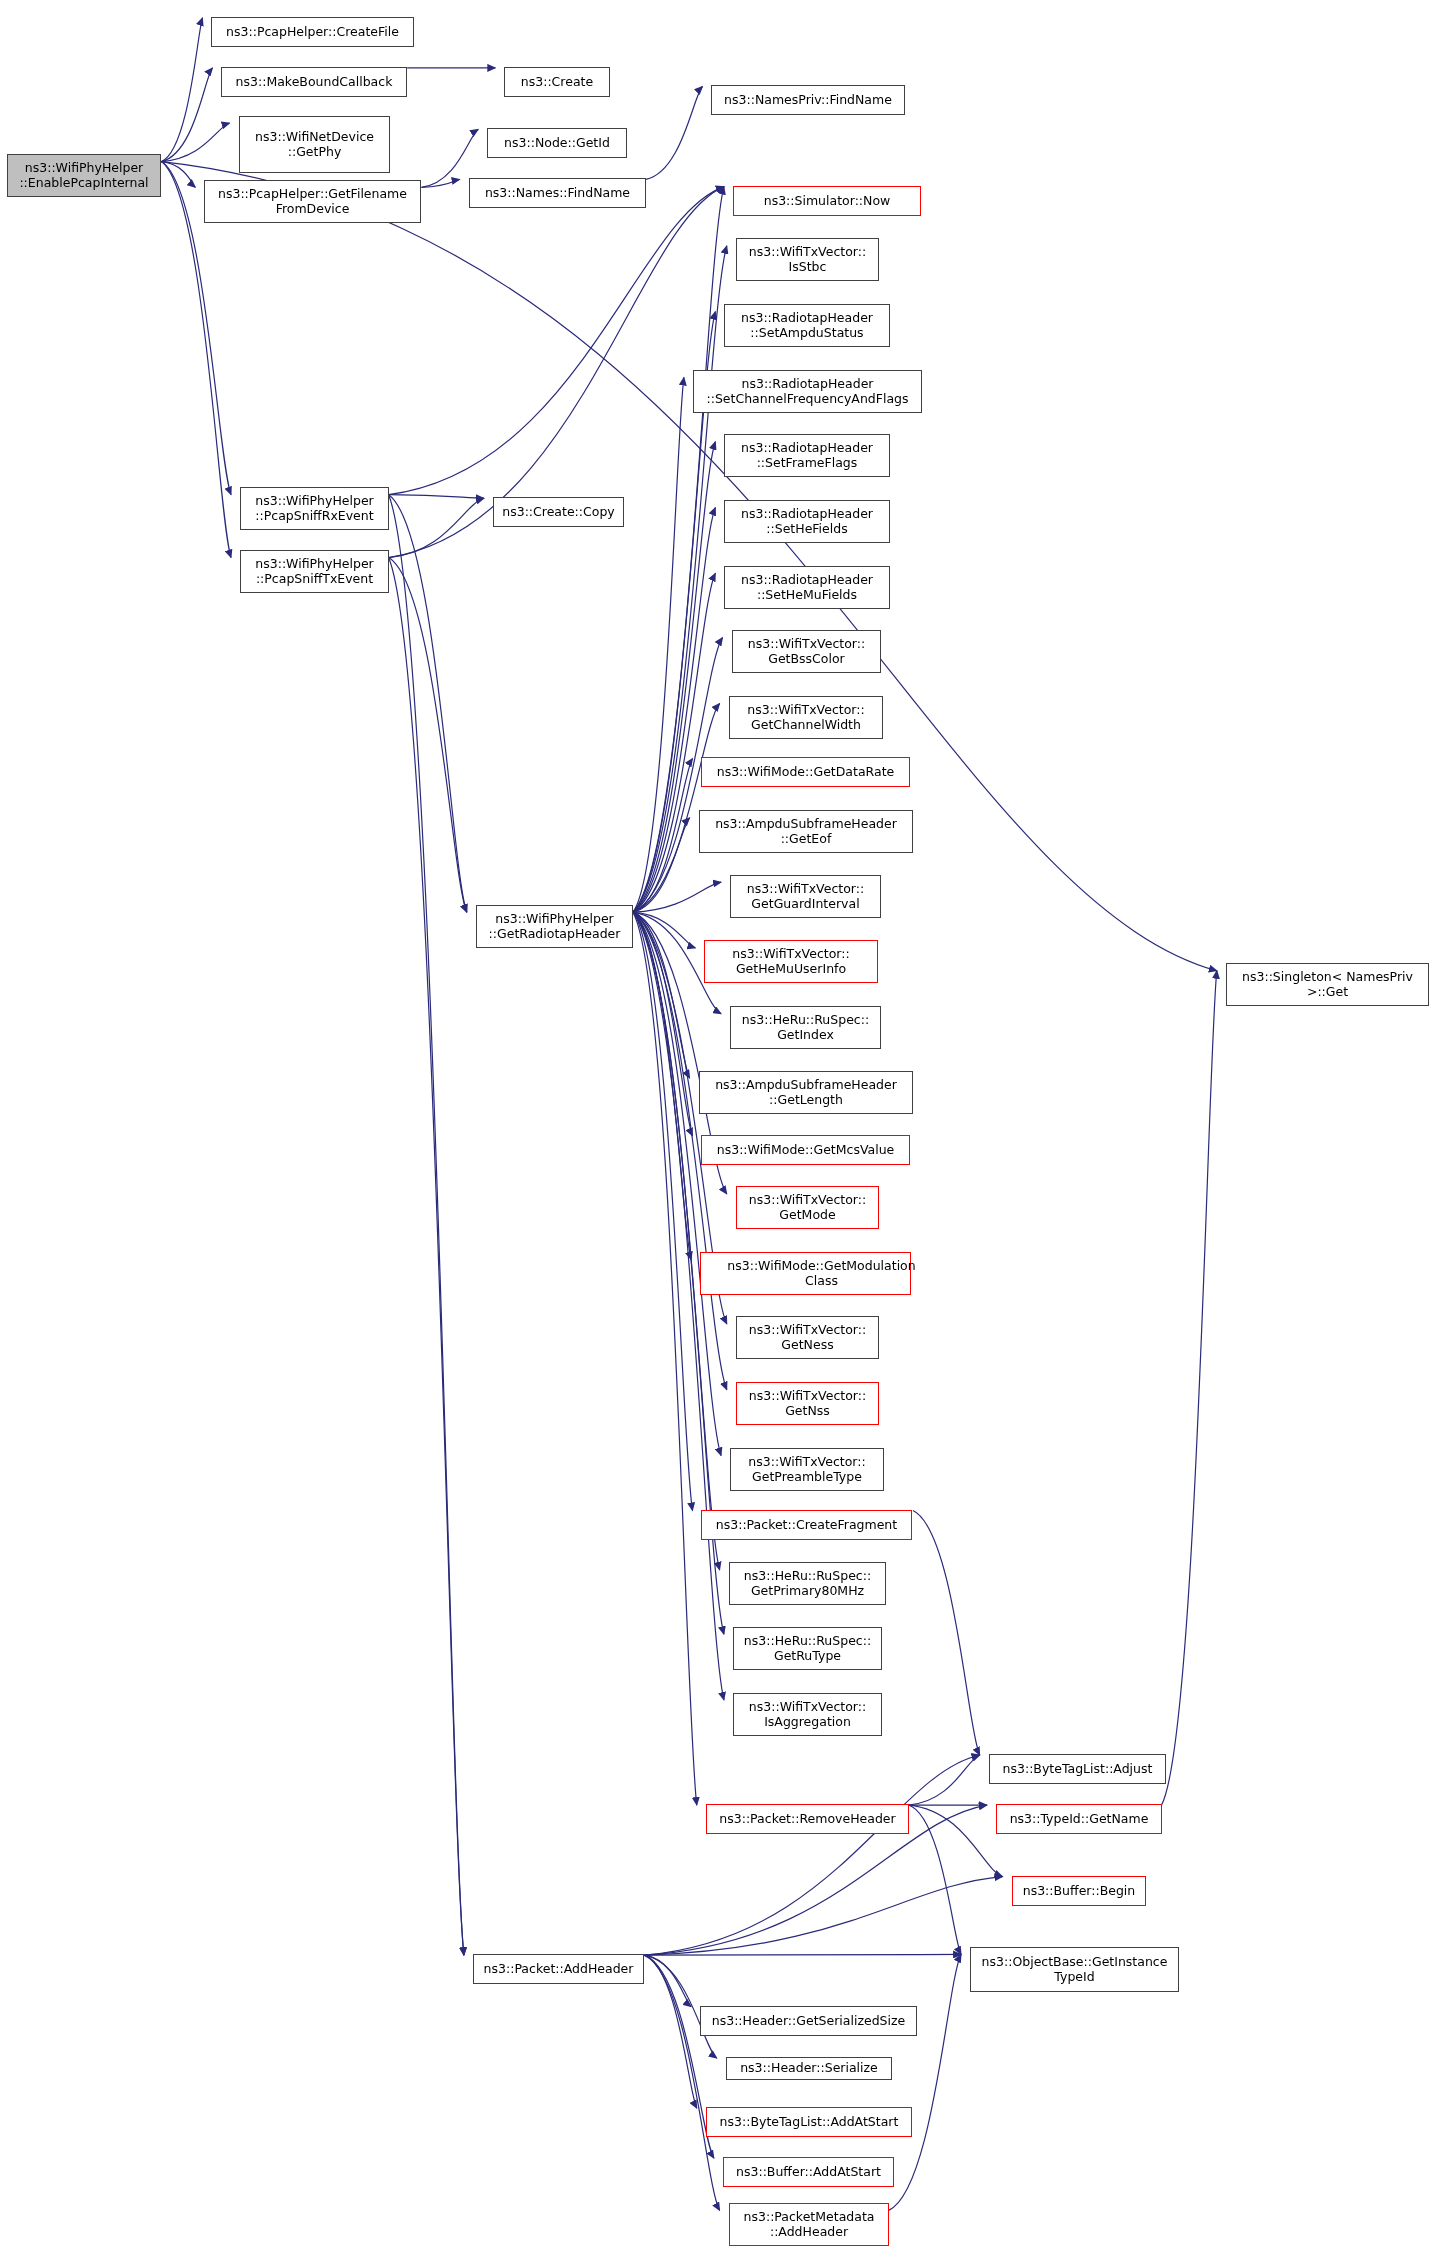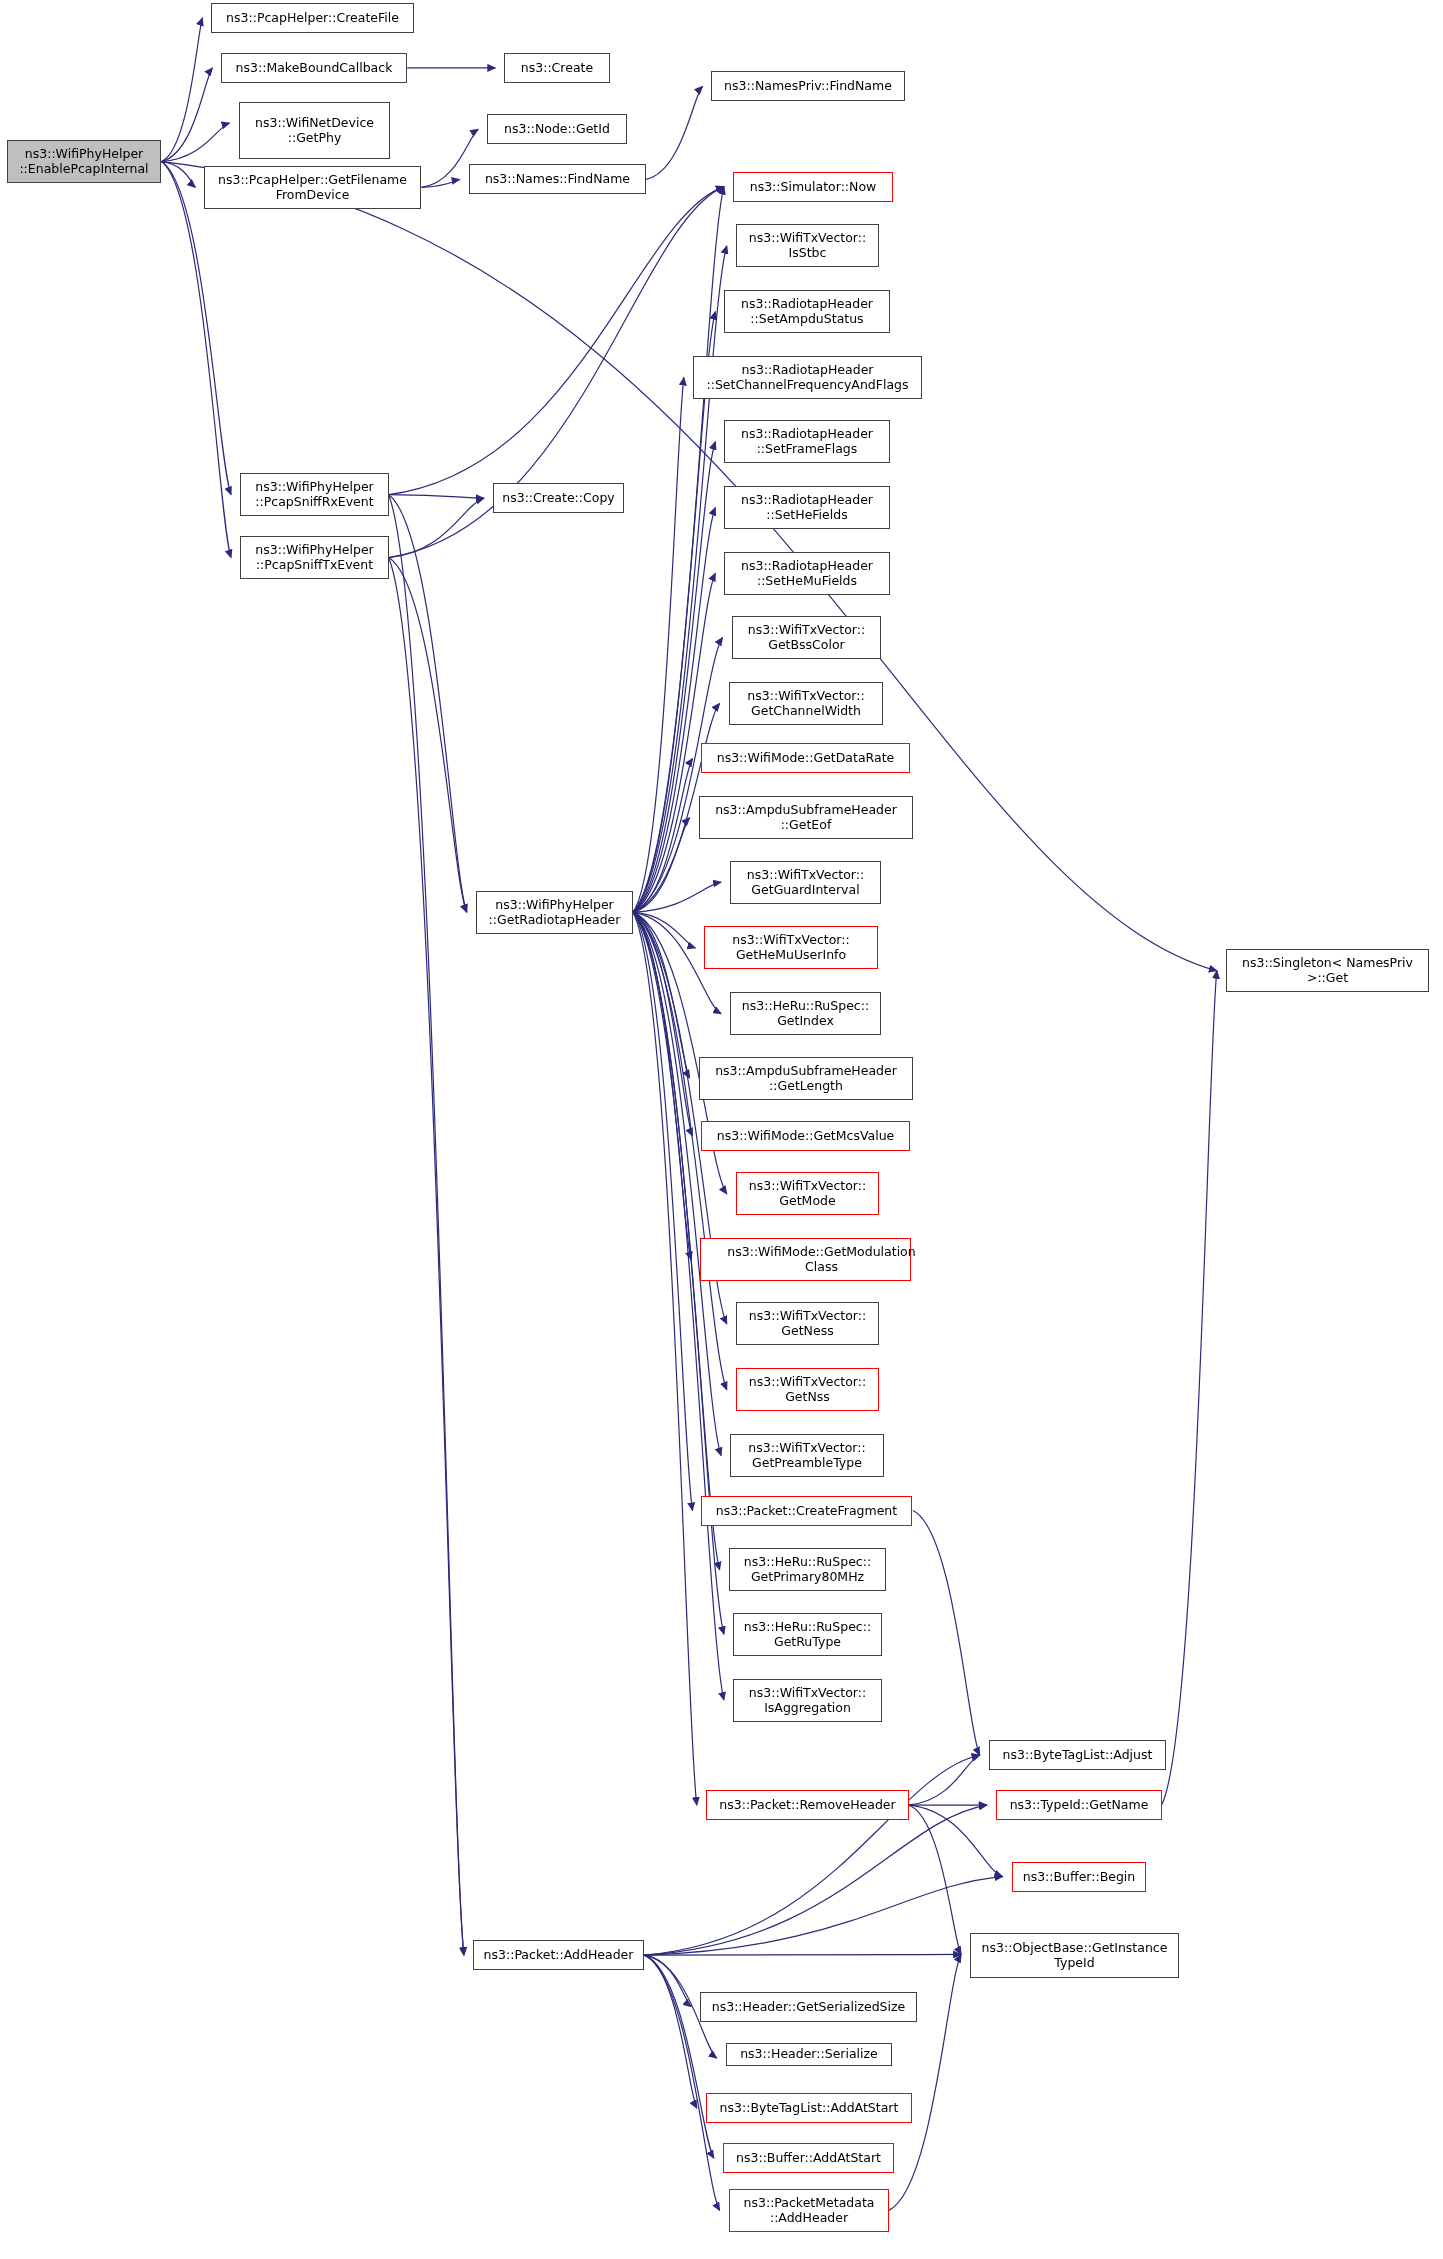--- a/index.html
+++ b/index.html
@@ -32,20 +32,21 @@
     text-align: center;
     background: #ffffff;
     border: 1px solid #404040;
     color: #000000;
     font-size: 12.5px;
     line-height: 1.15;
     letter-spacing: 0px;
     padding: 1px 3px;
     white-space: pre-line;
     z-index: 5;
+    margin-top: 14px;
   }
   .node.red {
     border: 1px solid #ff0000;
   }
   .node.root {
     background: #bfbfbf;
     border: 1px solid #404040;
   }
 </style>
 </head>
@@ -132,21 +133,21 @@
     <div class="node" style="left: 487px; top: 114px; width: 140px; height: 30px;">ns3::Node::GetId</div>
     <div class="node" style="left: 469px; top: 164px; width: 177px; height: 30px;">ns3::Names::FindName</div>
     <div class="node" style="left: 711px; top: 71px; width: 194px; height: 30px;">ns3::NamesPriv::FindName</div>
     <div class="node" style="left: 240px; top: 473px; width: 149px; height: 43px;">ns3::WifiPhyHelper
 ::PcapSniffRxEvent</div>
     <div class="node" style="left: 240px; top: 536px; width: 149px; height: 43px;">ns3::WifiPhyHelper
 ::PcapSniffTxEvent</div>
     <div class="node" style="left: 493px; top: 483px; width: 131px; height: 30px;">ns3::Create::Copy</div>
     <div class="node" style="left: 476px; top: 891px; width: 157px; height: 43px;">ns3::WifiPhyHelper
 ::GetRadiotapHeader</div>
-    <div class="node red" style="left: 733px; top: 172px; width: 160px; height: 30px;">ns3::Simulator::Now</div>
+    <div class="node red" style="left: 733px; top: 172px; width: 188px; height: 30px;">ns3::Simulator::Now</div>
     <div class="node" style="left: 736px; top: 224px; width: 143px; height: 43px;">ns3::WifiTxVector::
 IsStbc</div>
     <div class="node" style="left: 724px; top: 290px; width: 166px; height: 43px;">ns3::RadiotapHeader
 ::SetAmpduStatus</div>
     <div class="node" style="left: 693px; top: 356px; width: 229px; height: 43px;">ns3::RadiotapHeader
 ::SetChannelFrequencyAndFlags</div>
     <div class="node" style="left: 724px; top: 420px; width: 166px; height: 43px;">ns3::RadiotapHeader
 ::SetFrameFlags</div>
     <div class="node" style="left: 724px; top: 486px; width: 166px; height: 43px;">ns3::RadiotapHeader
 ::SetHeFields</div>

